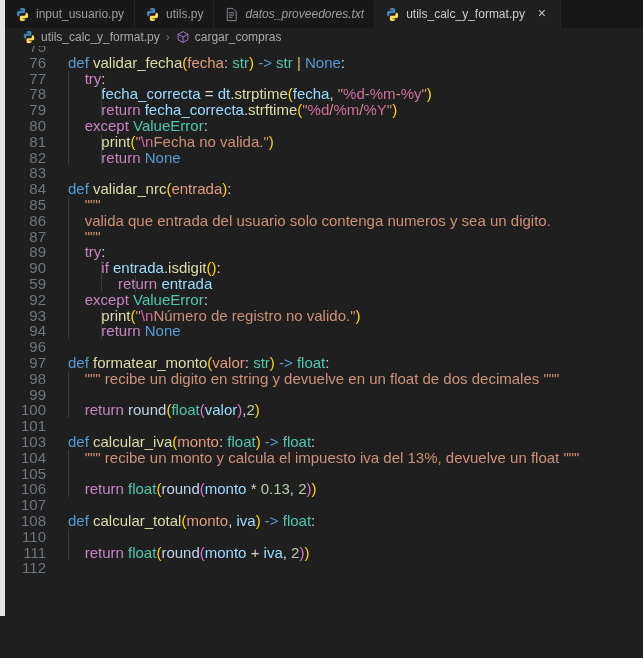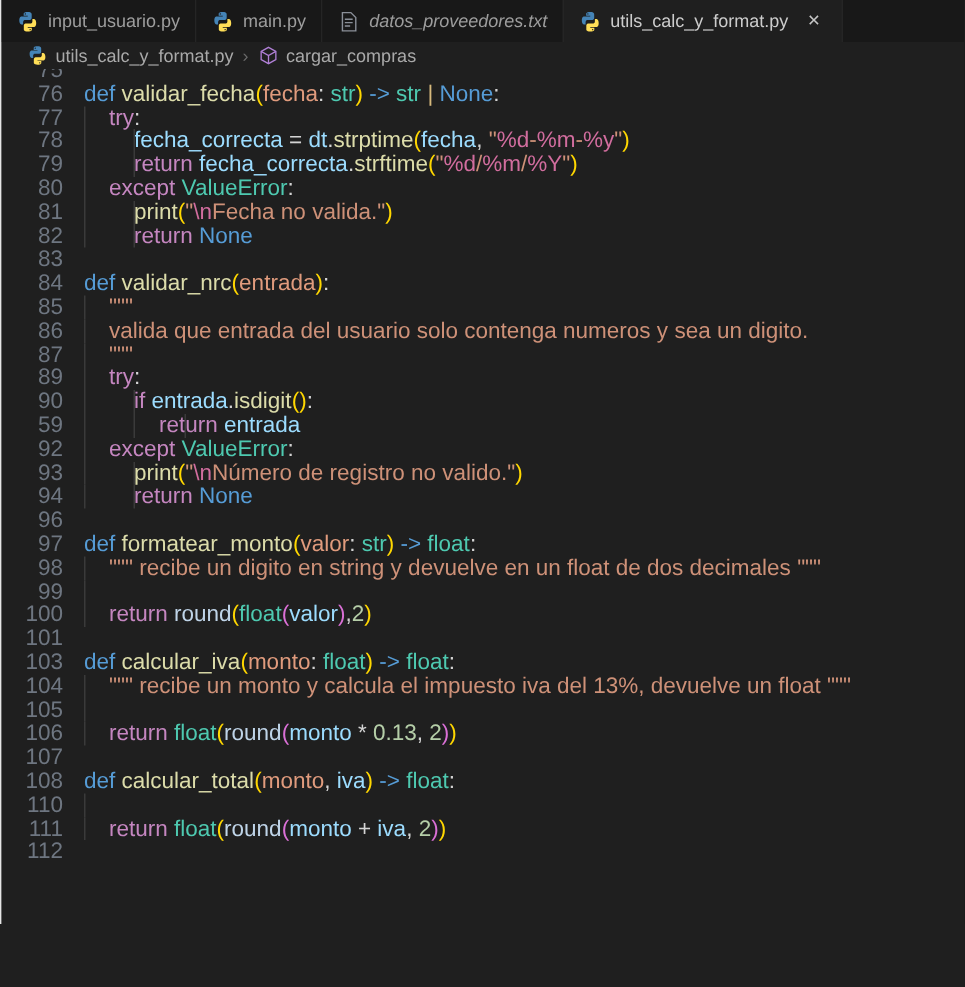--- a/index.html
+++ b/index.html
@@ -1,21 +1,21 @@
 <!DOCTYPE html>
 <html><head>
 <meta charset="utf-8">
 <style>
   html,body{margin:0;padding:0;background:#1f1f1f;}
   .app{
     position:relative;
     width:643px;height:616px;
     background:#1f1f1f;
     overflow:hidden;
-    border-left:1px solid #e5e5e5;
+    border-left:5px solid #e5e5e5;
     box-sizing:border-box;
     font-family:"Liberation Sans", sans-serif;
   }
   
   .tabbar{
     height:28px;
     background:#181818;
     display:flex;
     align-items:stretch;
   }
@@ -74,21 +74,21 @@
     font-size:15px;
   }
   .ln{
     width:41px;
     flex:0 0 41px;
     text-align:right;
     color:#6e7681;
   }
   .ctext{
     position:relative;
-    margin-left:14px;
+    margin-left:22px;
     white-space:pre;
     flex:1 1 auto;
   }
   .guide{
     position:absolute;
     top:0;bottom:0;
     width:1px;
     border-left:1px solid #3a3a3a;
   }
 </style>
@@ -107,21 +107,21 @@
         </span>
         <span class="tab-label">input_usuario.py</span>
       </div>
       <div class="tab">
         <span class="tab-icon">
           <svg viewBox="0 0 16 16">
             <path fill="#4584b6" d="M7.9 1C5 1 5.1 2.3 5.1 2.3v1.5H8v.4H3.9S2 3.9 2 6.9s1.7 3 1.7 3h1V8.4s-.1-1.7 1.6-1.7h2.9s1.6 0 1.6-1.6V2.6S11.1 1 7.9 1zM6.3 1.9a.5.5 0 1 1 0 1 .5.5 0 0 1 0-1z"></path>
             <path fill="#ffde57" d="M8.1 15c2.9 0 2.8-1.3 2.8-1.3v-1.5H8v-.4h4.1s1.9.3 1.9-2.7-1.7-3-1.7-3h-1v1.5s.1 1.7-1.6 1.7H6.8s-1.6 0-1.6 1.6v2.5S4.9 15 8.1 15zm1.6-.9a.5.5 0 1 1 0-1 .5.5 0 0 1 0 1z"></path>
           </svg>
         </span>
-        <span class="tab-label">main.py</span>
+        <span class="tab-label">utils.py</span>
       </div>
       <div class="tab preview">
         <span class="tab-icon">
           <svg viewBox="0 0 16 16">
             <path d="M3.5 1.5h6L13 5v9.5h-9.5z" fill="none" stroke="#8a8f98" stroke-width="1"></path>
             <path d="M5.2 6.2h5.6M5.2 8.6h5.6M5.2 11h3.8" stroke="#8a8f98" stroke-width="1"></path>
           </svg>
         </span>
         <span class="tab-label">datos_proveedores.txt</span>
       </div>

